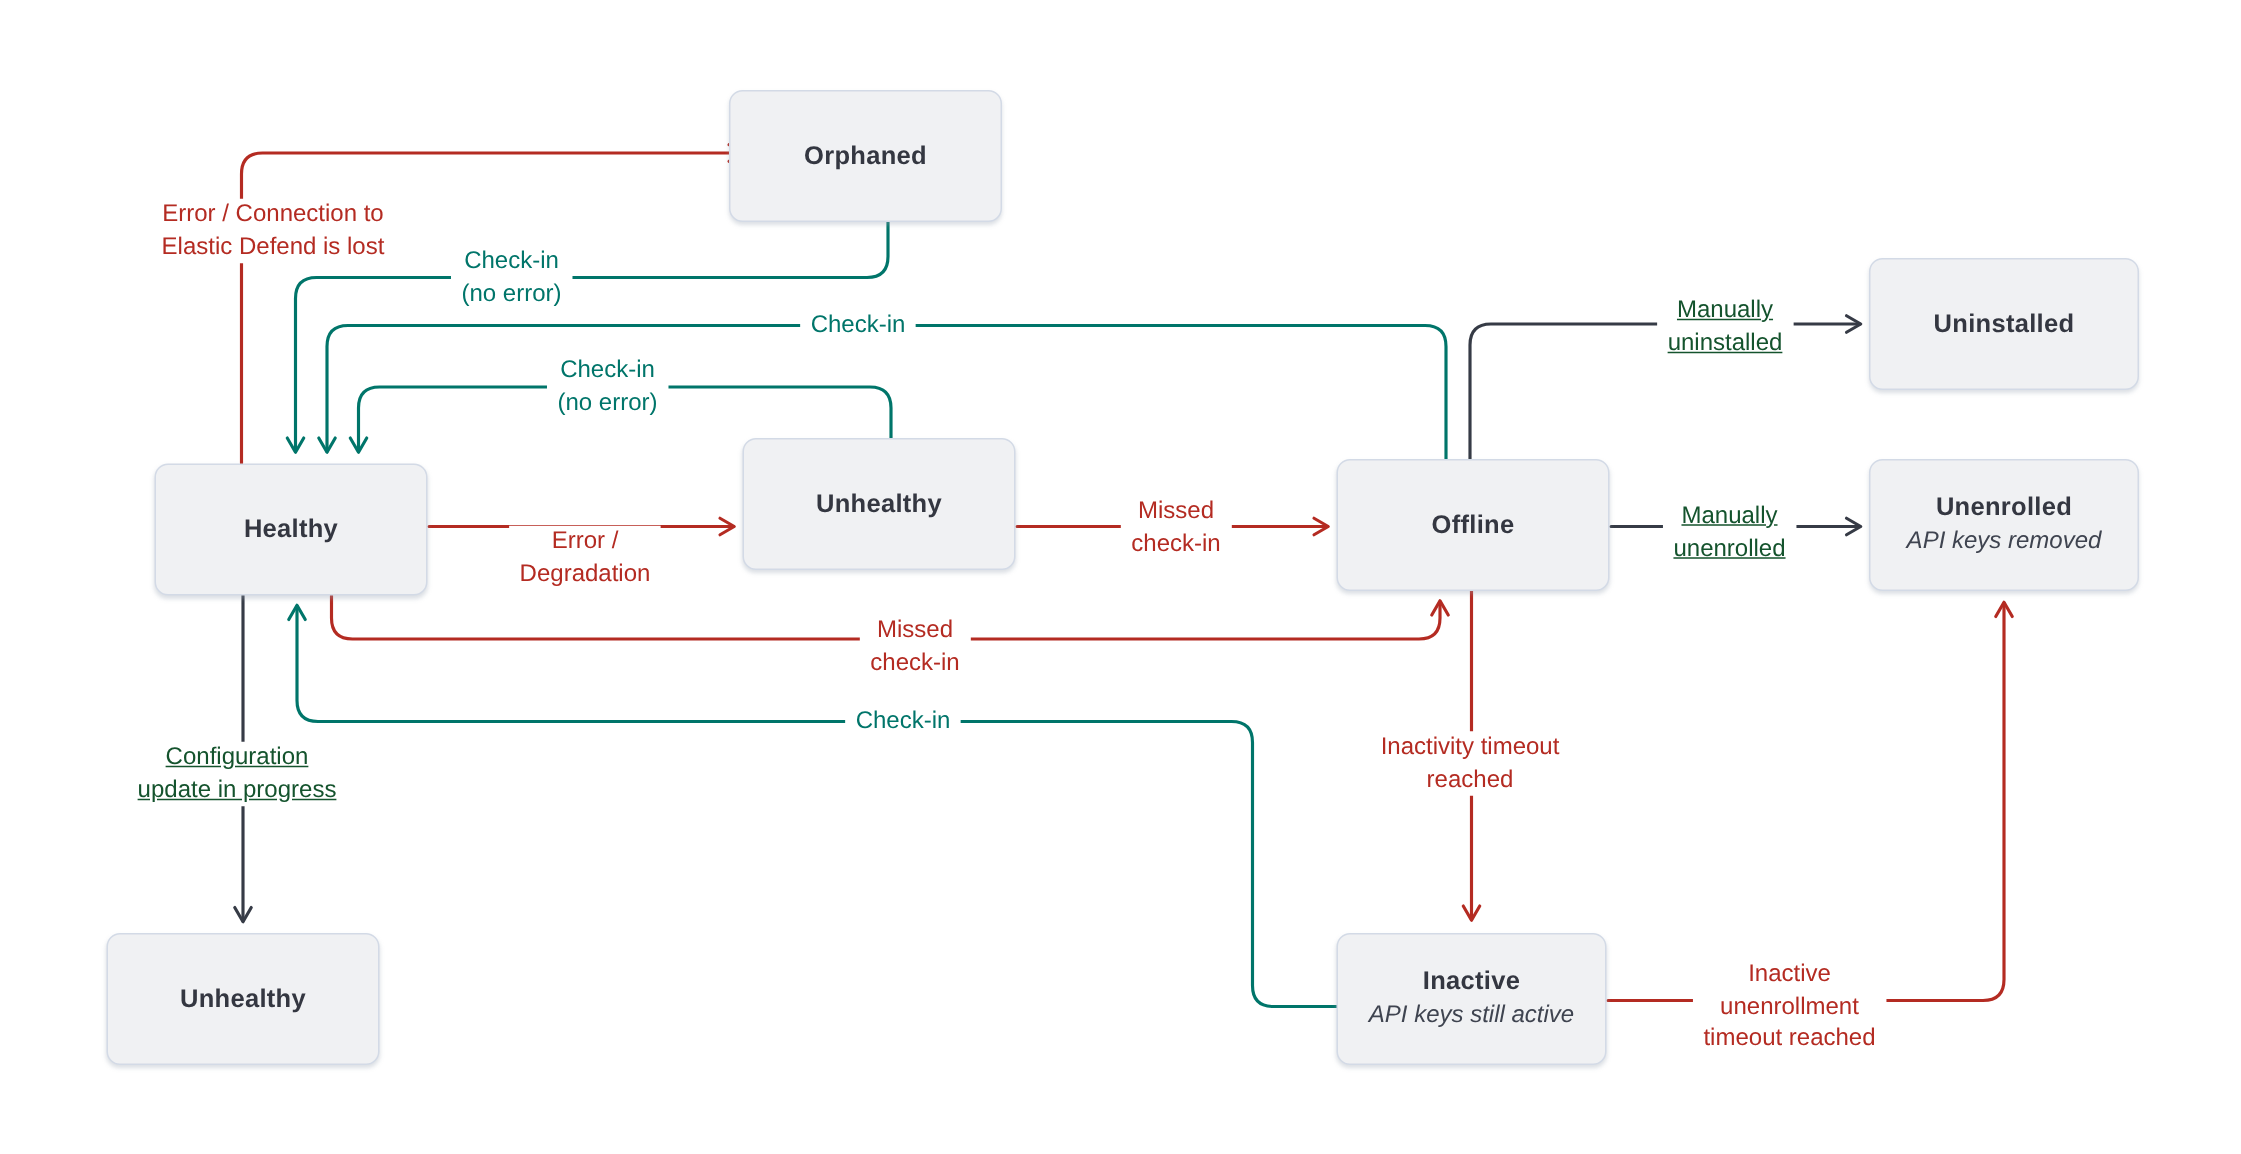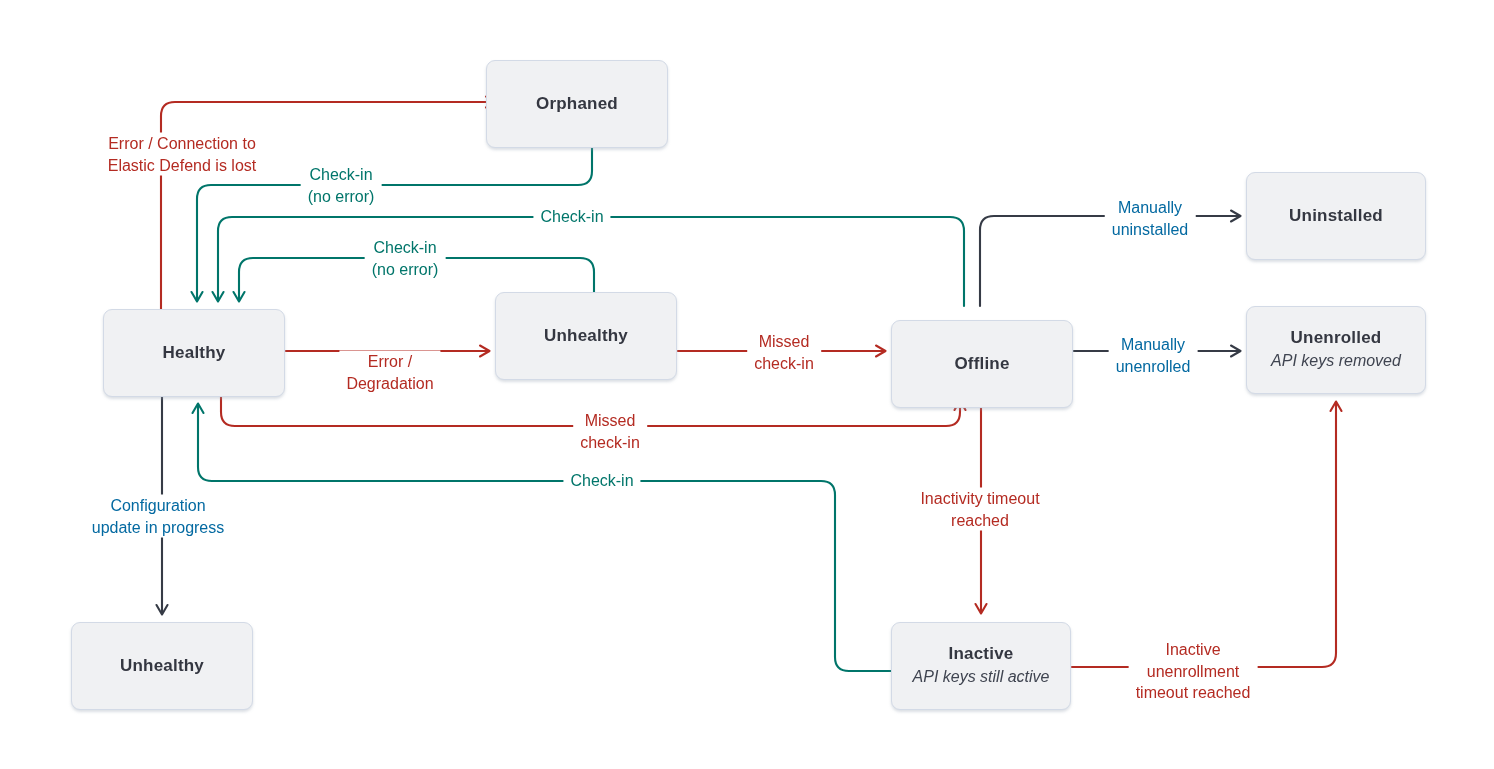--- a/index.html
+++ b/index.html
@@ -52,21 +52,21 @@
     transform: translate(-50%, -50%);
     background: #ffffff;
     padding: 0 7px;
     font-size: 16px;
     line-height: 21.5px;
     text-align: center;
     white-space: pre-line;
   }
   .edge-label.red  { color: #b42b22; }
   .edge-label.teal { color: #00756a; }
-  .edge-label.dark { color: #0369a1; }
+  .edge-label.dark { color: #14532d; text-decoration: underline; }
 </style>
 </head>
 <body>
 
 <div class="canvas">
 
   <svg class="edges-svg" viewBox="0 0 1494 769" xmlns="http://www.w3.org/2000/svg">
     <defs>
       <marker id="arrow-red" markerUnits="userSpaceOnUse" markerWidth="18" markerHeight="18" refX="12" refY="8" orient="auto">
         <path d="M3,2.5 L12.5,8 L3,13.5" fill="none" stroke="#b42b22" stroke-width="2.1" stroke-linecap="round" stroke-linejoin="round"></path>
@@ -141,21 +141,21 @@
   </div>
 
   <div class="node" style="left:103px; top:309px;">
     <span class="node-title">Healthy</span>
   </div>
 
   <div class="node" style="left:495px; top:292px;">
     <span class="node-title">Unhealthy</span>
   </div>
 
-  <div class="node" style="left:891px; top:320px;">
+  <div class="node" style="left:891px; top:306px;">
     <span class="node-title">Offline</span>
   </div>
 
   <div class="node" style="left:1246px; top:306px; width:180px;">
     <span class="node-title">Unenrolled</span>
     <span class="node-subtitle">API keys removed</span>
   </div>
 
   <div class="node" style="left:71px; top:622px;">
     <span class="node-title">Unhealthy</span>

